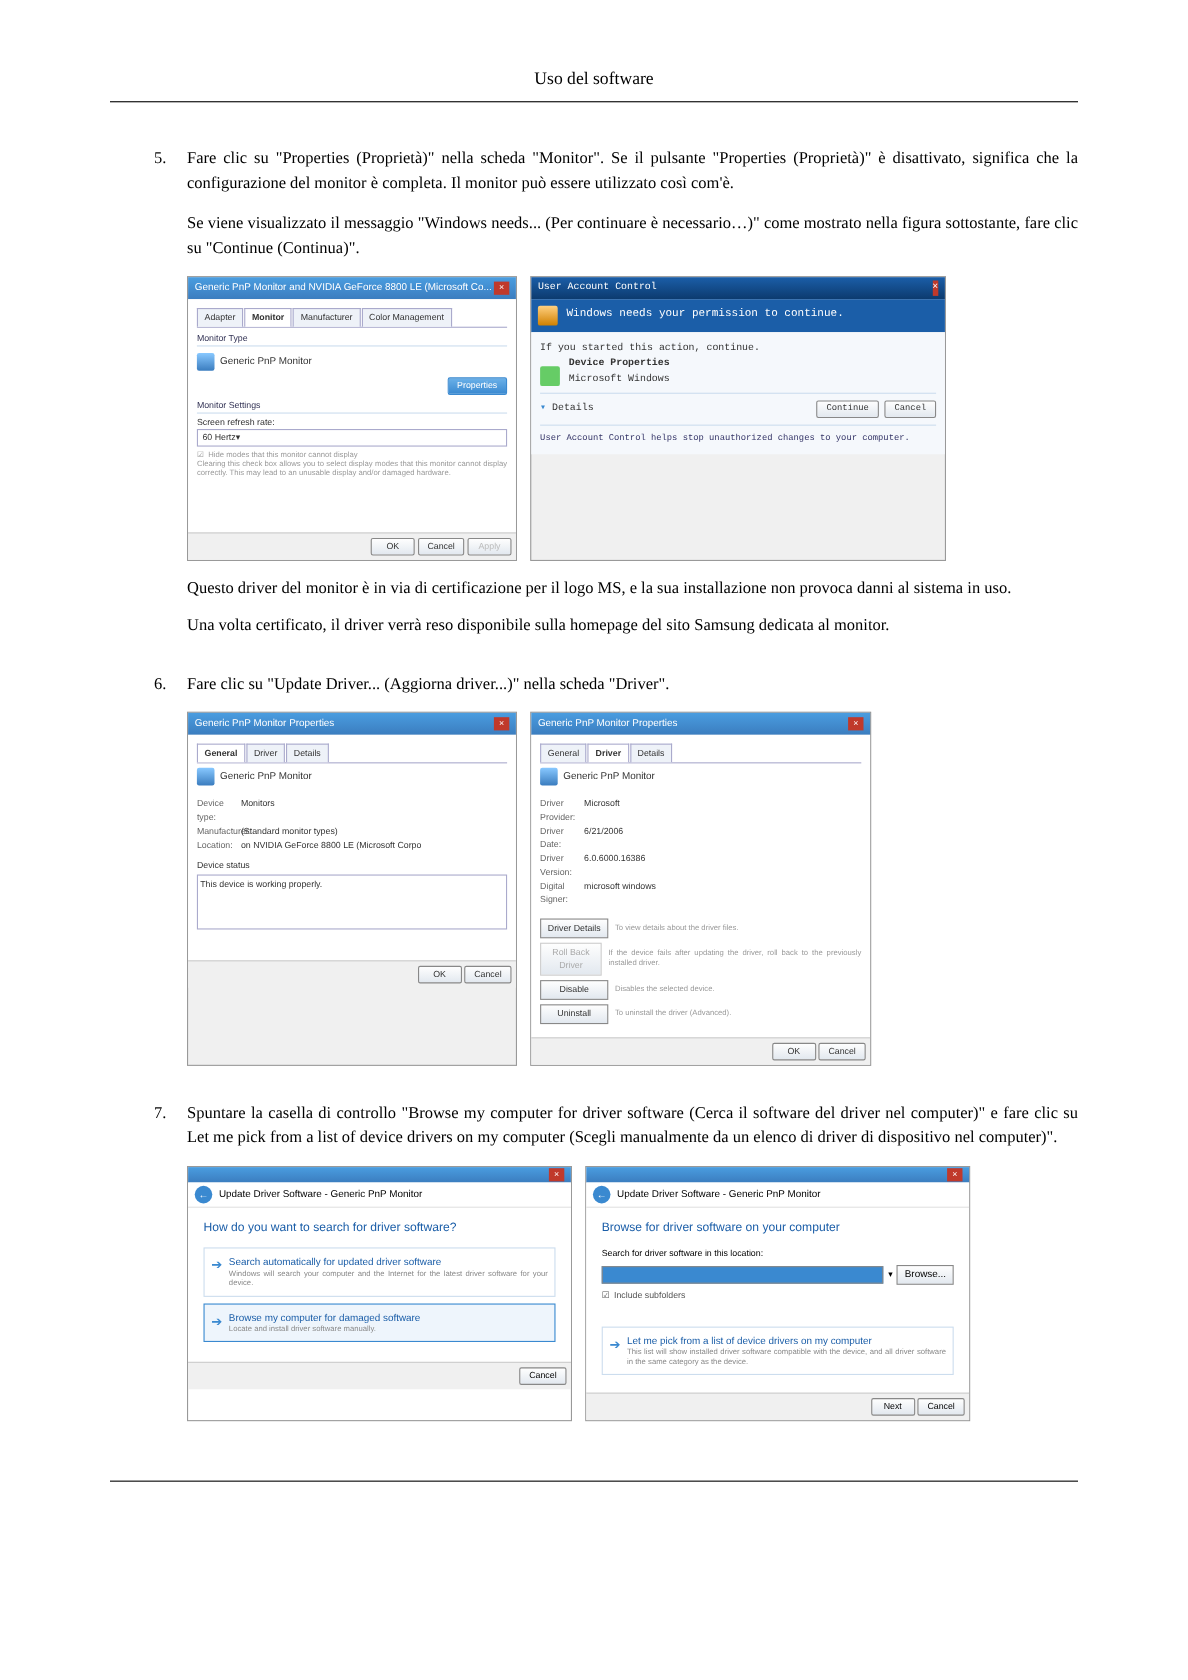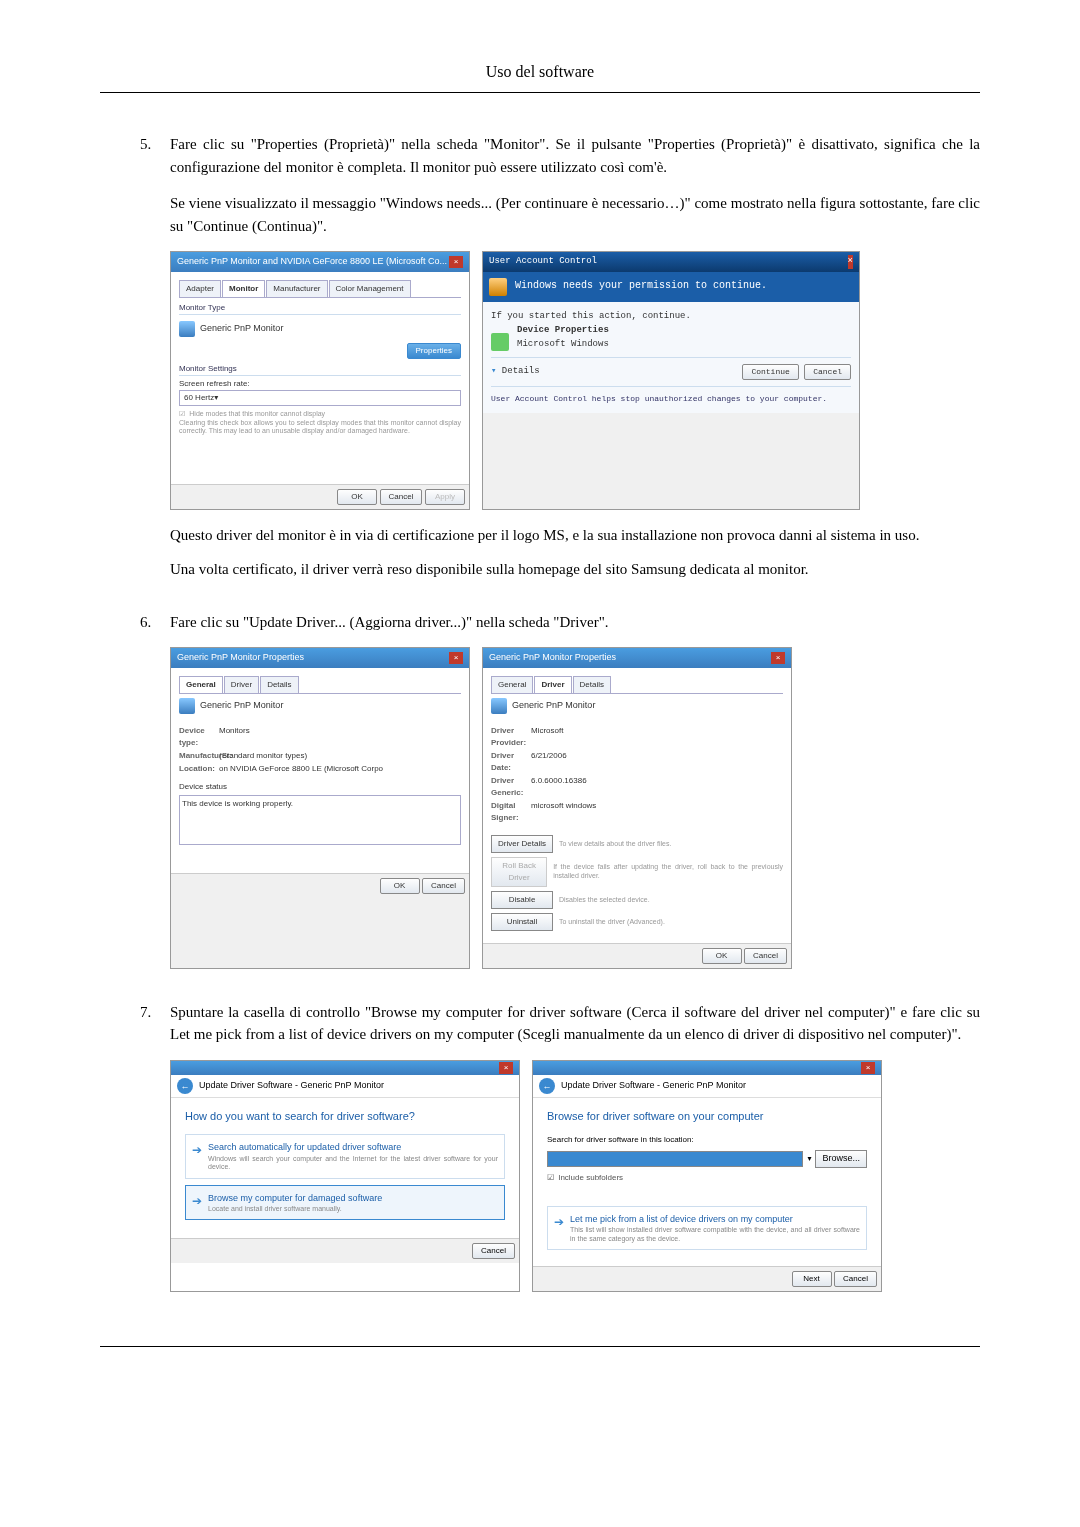--- a/index.html
+++ b/index.html
@@ -204,21 +204,21 @@
       align-items: center;
       justify-content: center;
       font-style: italic;
     }
     .note-icon svg { width: 22px; height: 22px; }
     .note-label { font-size: 17px; font-weight: bold; }
     .note-text p { text-align: justify; margin-bottom: 12px; }
 
     
     .kv { display: flex; font-size: 8px; margin: 1px 0; }
-    .kv .k { width: 40px; color: #666; font-weight: bold; }
+    .kv .k { width: 40px; color: #666; }
     .btn-stack { display: flex; gap: 6px; font-size: 8px; margin: 4px 0; align-items: center; }
     .btn-left {
       border: 1px solid #888;
       background: linear-gradient(#fefefe, #e2e8ef);
       padding: 2px 4px;
       width: 62px;
       text-align: center;
     }
     .btn-left.disabled { color: #aaa; border-color: #ccc; }
     .dev-status-box {
@@ -438,21 +438,21 @@
             <div style="height:6px"></div>
             <div class="kv">
                 <span class="k">Driver Provider:</span>
                 <span>Microsoft</span>
               </div>
             <div class="kv">
                 <span class="k">Driver Date:</span>
                 <span>6/21/2006</span>
               </div>
             <div class="kv">
-                <span class="k">Driver Generic:</span>
+                <span class="k">Driver Version:</span>
                 <span>6.0.6000.16386</span>
               </div>
             <div class="kv">
                 <span class="k">Digital Signer:</span>
                 <span>microsoft windows</span>
               </div>
             <div style="height:6px"></div>
             <div class="btn-stack">
                 <div class="btn-left">Driver Details</div>
                 <div class="small-txt">To view details about the driver files.</div>

